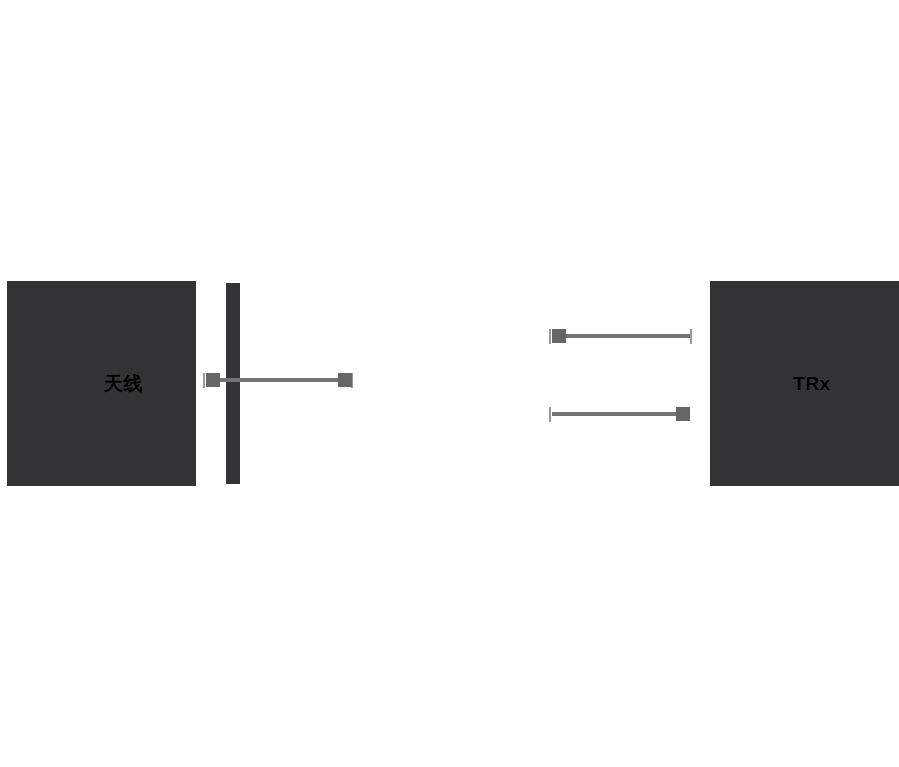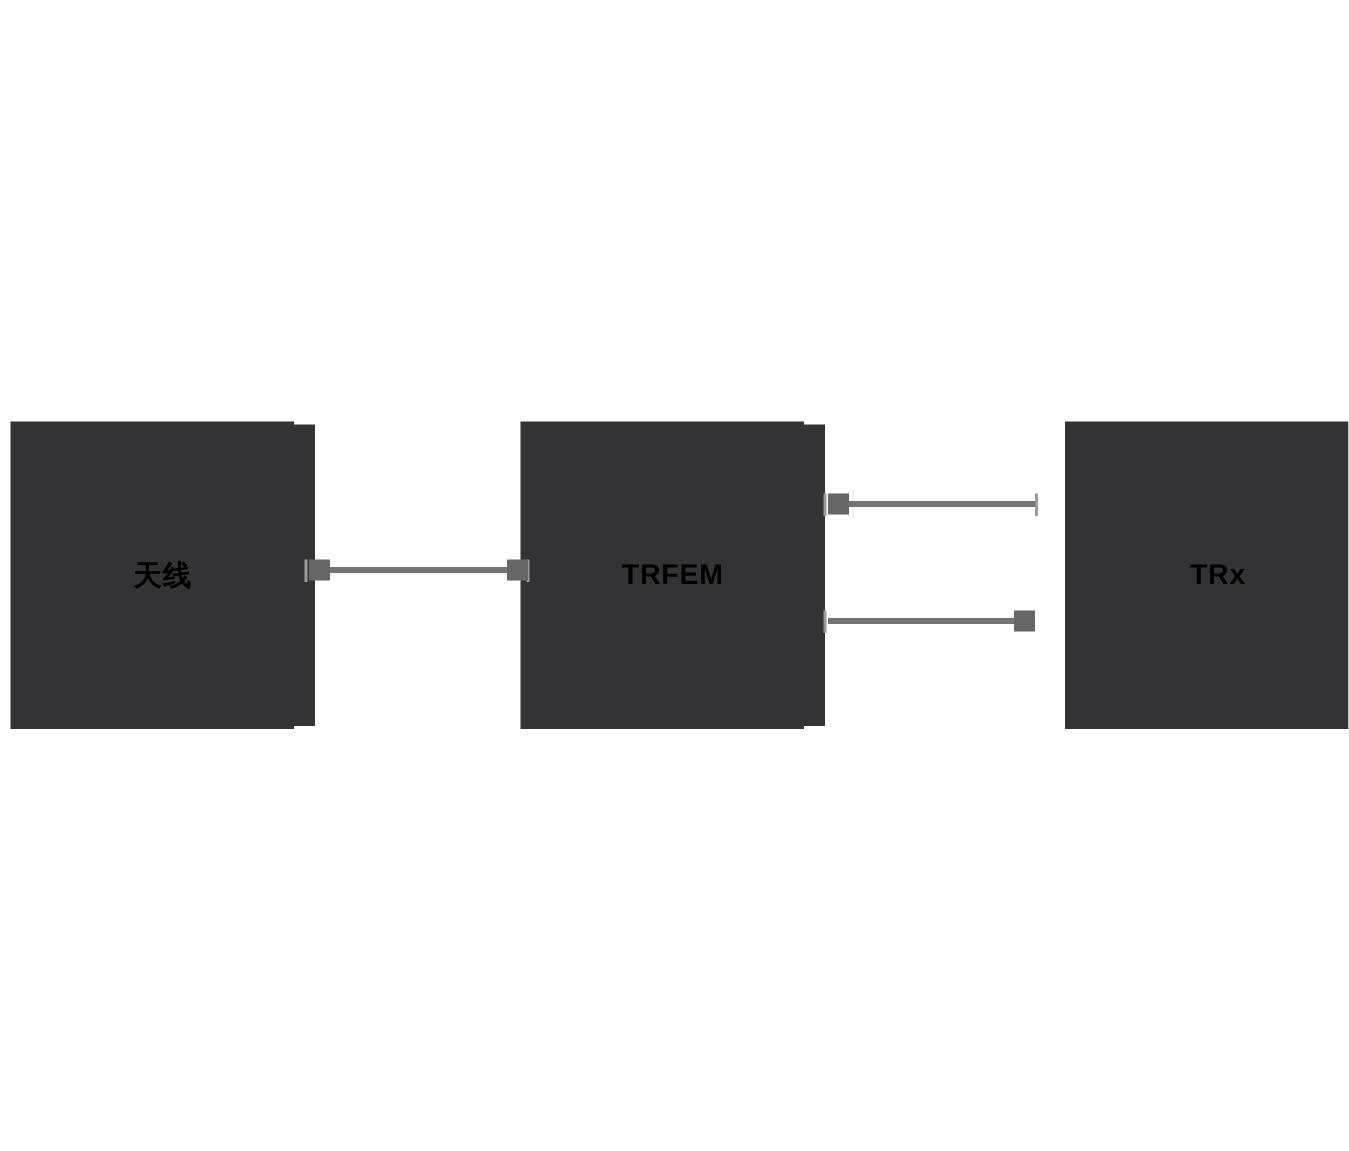--- a/index.html
+++ b/index.html
@@ -14,21 +14,21 @@
   .canvas {
     position: relative;
     width: 899px;
     height: 767px;
     background: #ffffff;
   }
   
   .node {
     position: absolute;
     top: 281px;
-    width: 203px;
+    width: 233px;
     height: 205px;
   }
   .node .body {
     position: absolute;
     left: 0;
     top: 0;
     width: 189px;
     height: 205px;
     background: #333335;
   }
@@ -99,25 +99,20 @@
 <body>
 
 <div class="canvas">
 
   <div class="node" id="node-antenna">
     <div class="body"></div>
     <div class="edge-strip"></div>
     <span class="node-label">天线</span>
   </div>
 
-  <div class="node" id="node-trfem">
-    <div class="body"></div>
-    <div class="edge-strip"></div>
-    <span class="node-label">TRFEM</span>
-  </div>
 
   <div class="node" id="node-trx">
     <div class="body"></div>
     <div class="edge-strip"></div>
     <span class="node-label">TRx</span>
   </div>
 
   <div class="edge-line" id="edge-antenna-trfem"></div>
   <div class="connection-tick" id="tick-1"></div>
   <div class="endpoint-handle" id="handle-a-src"></div>

